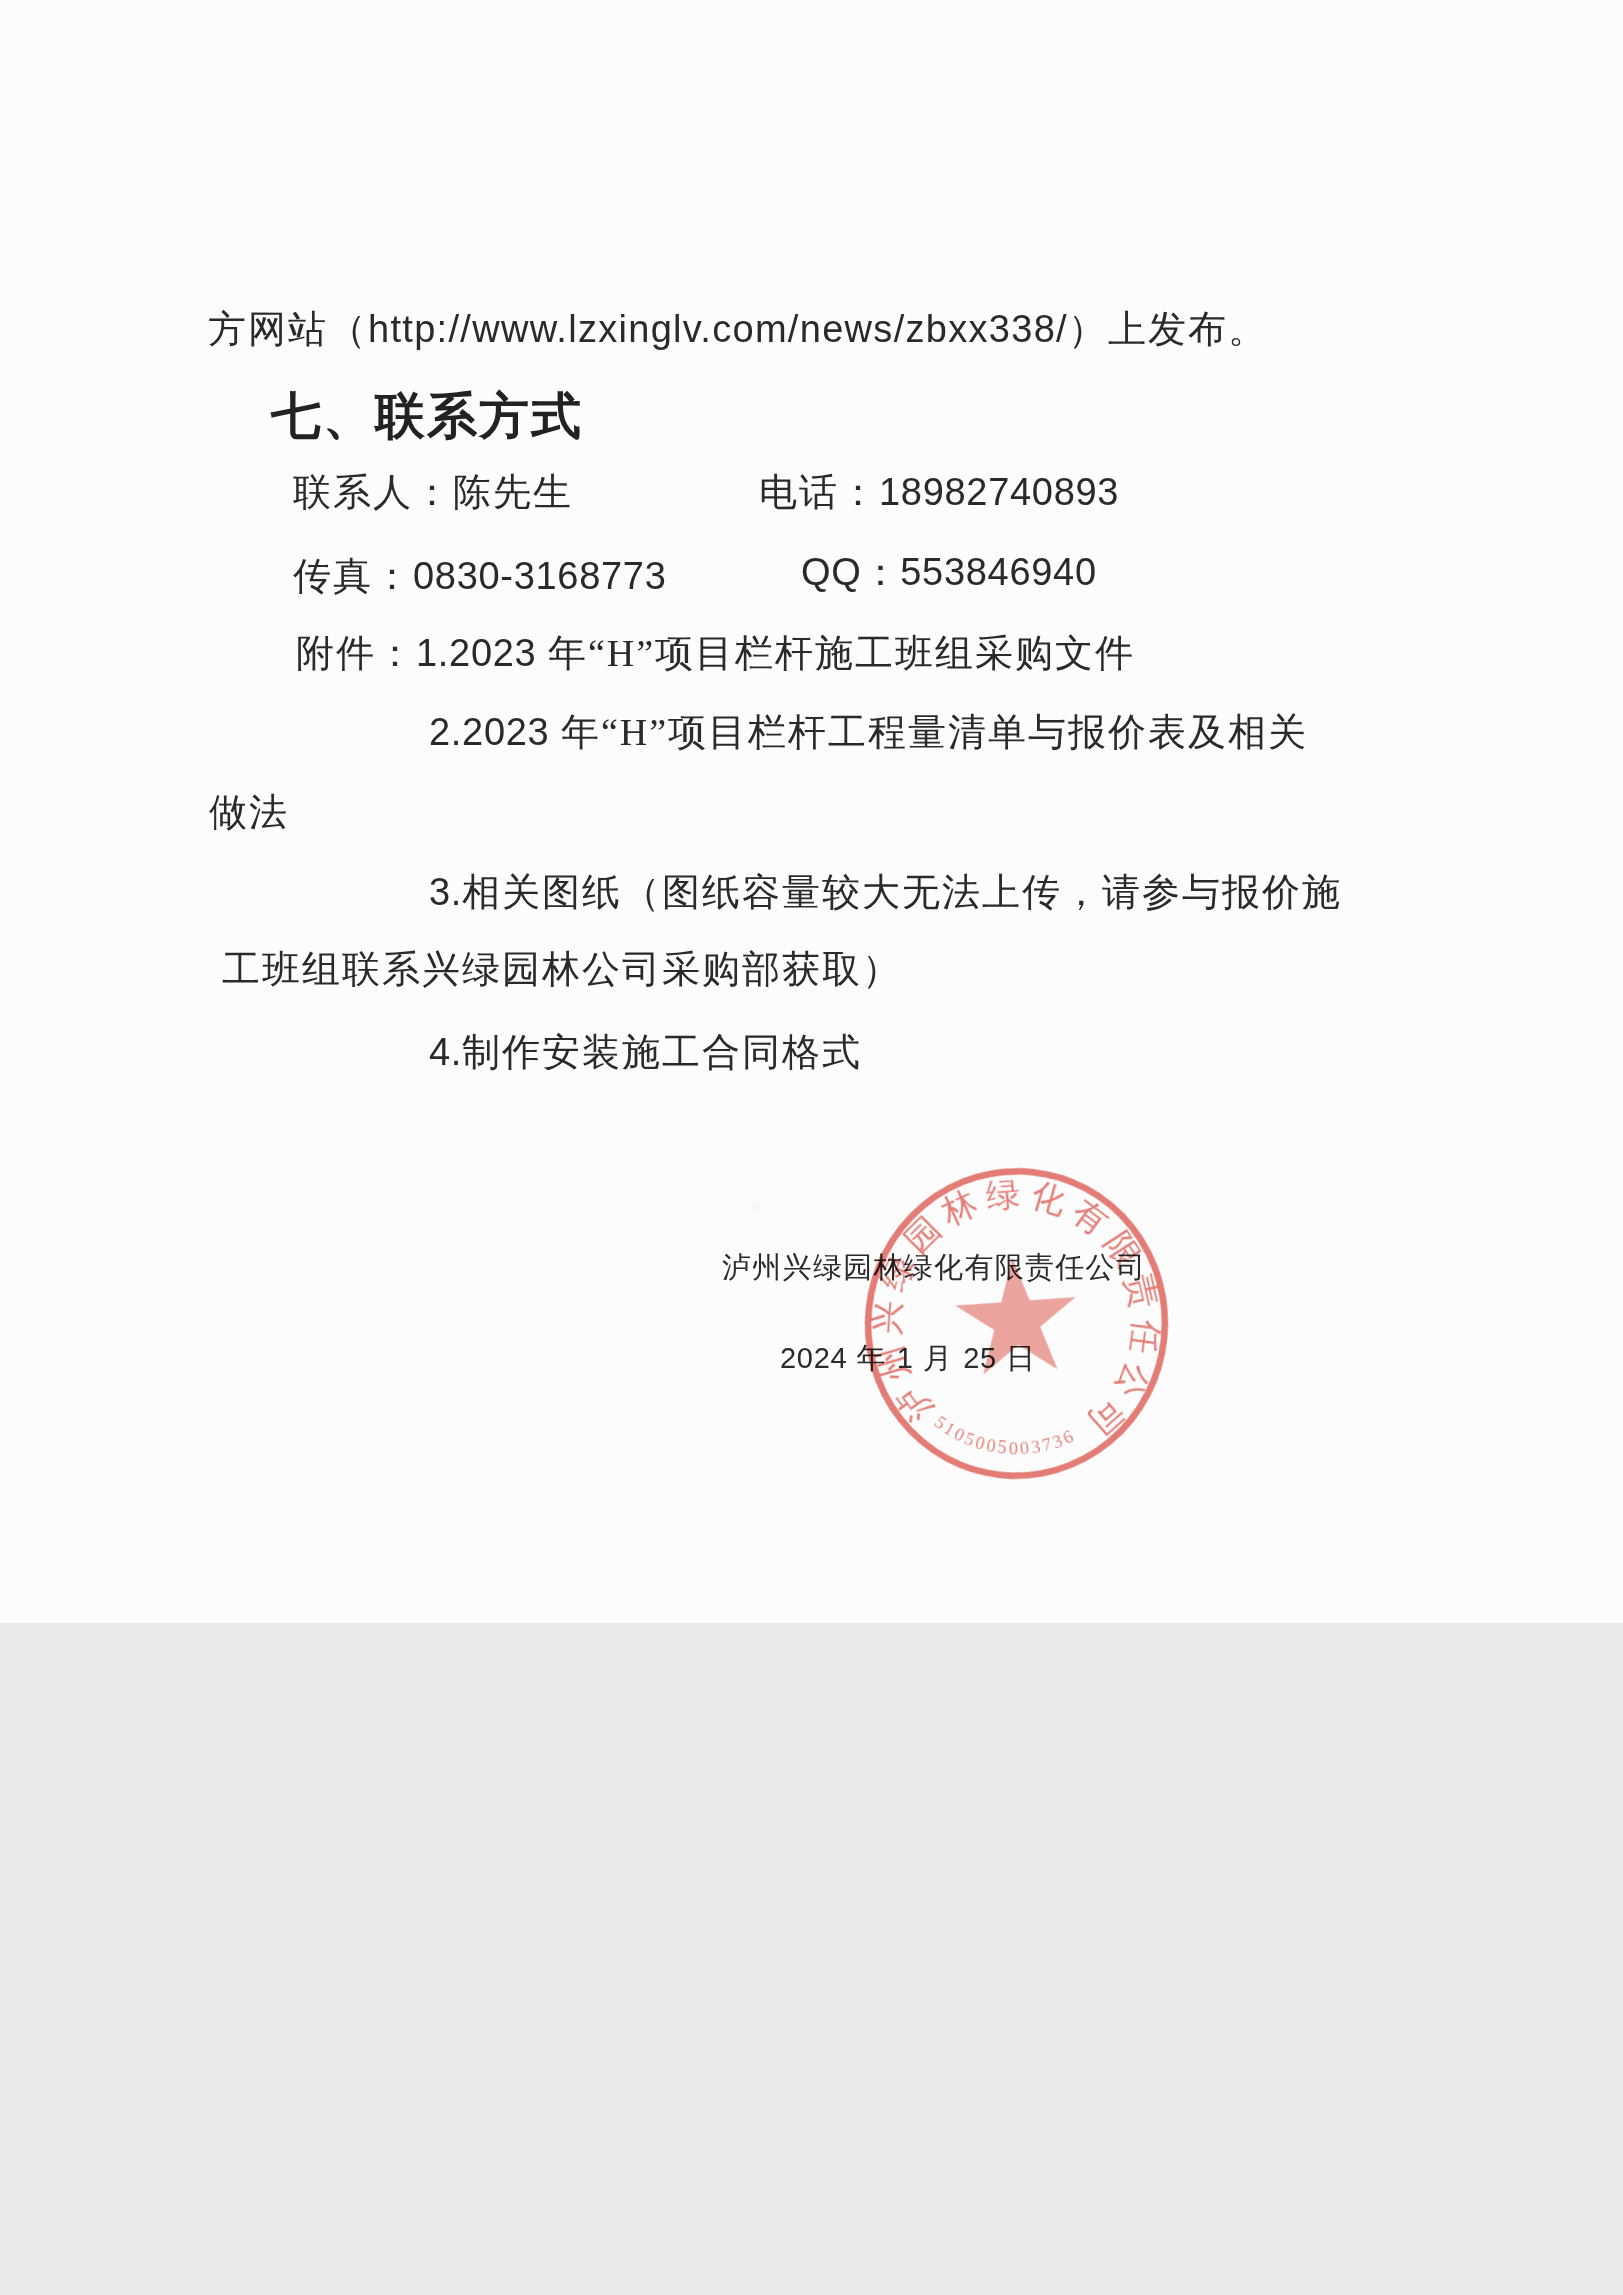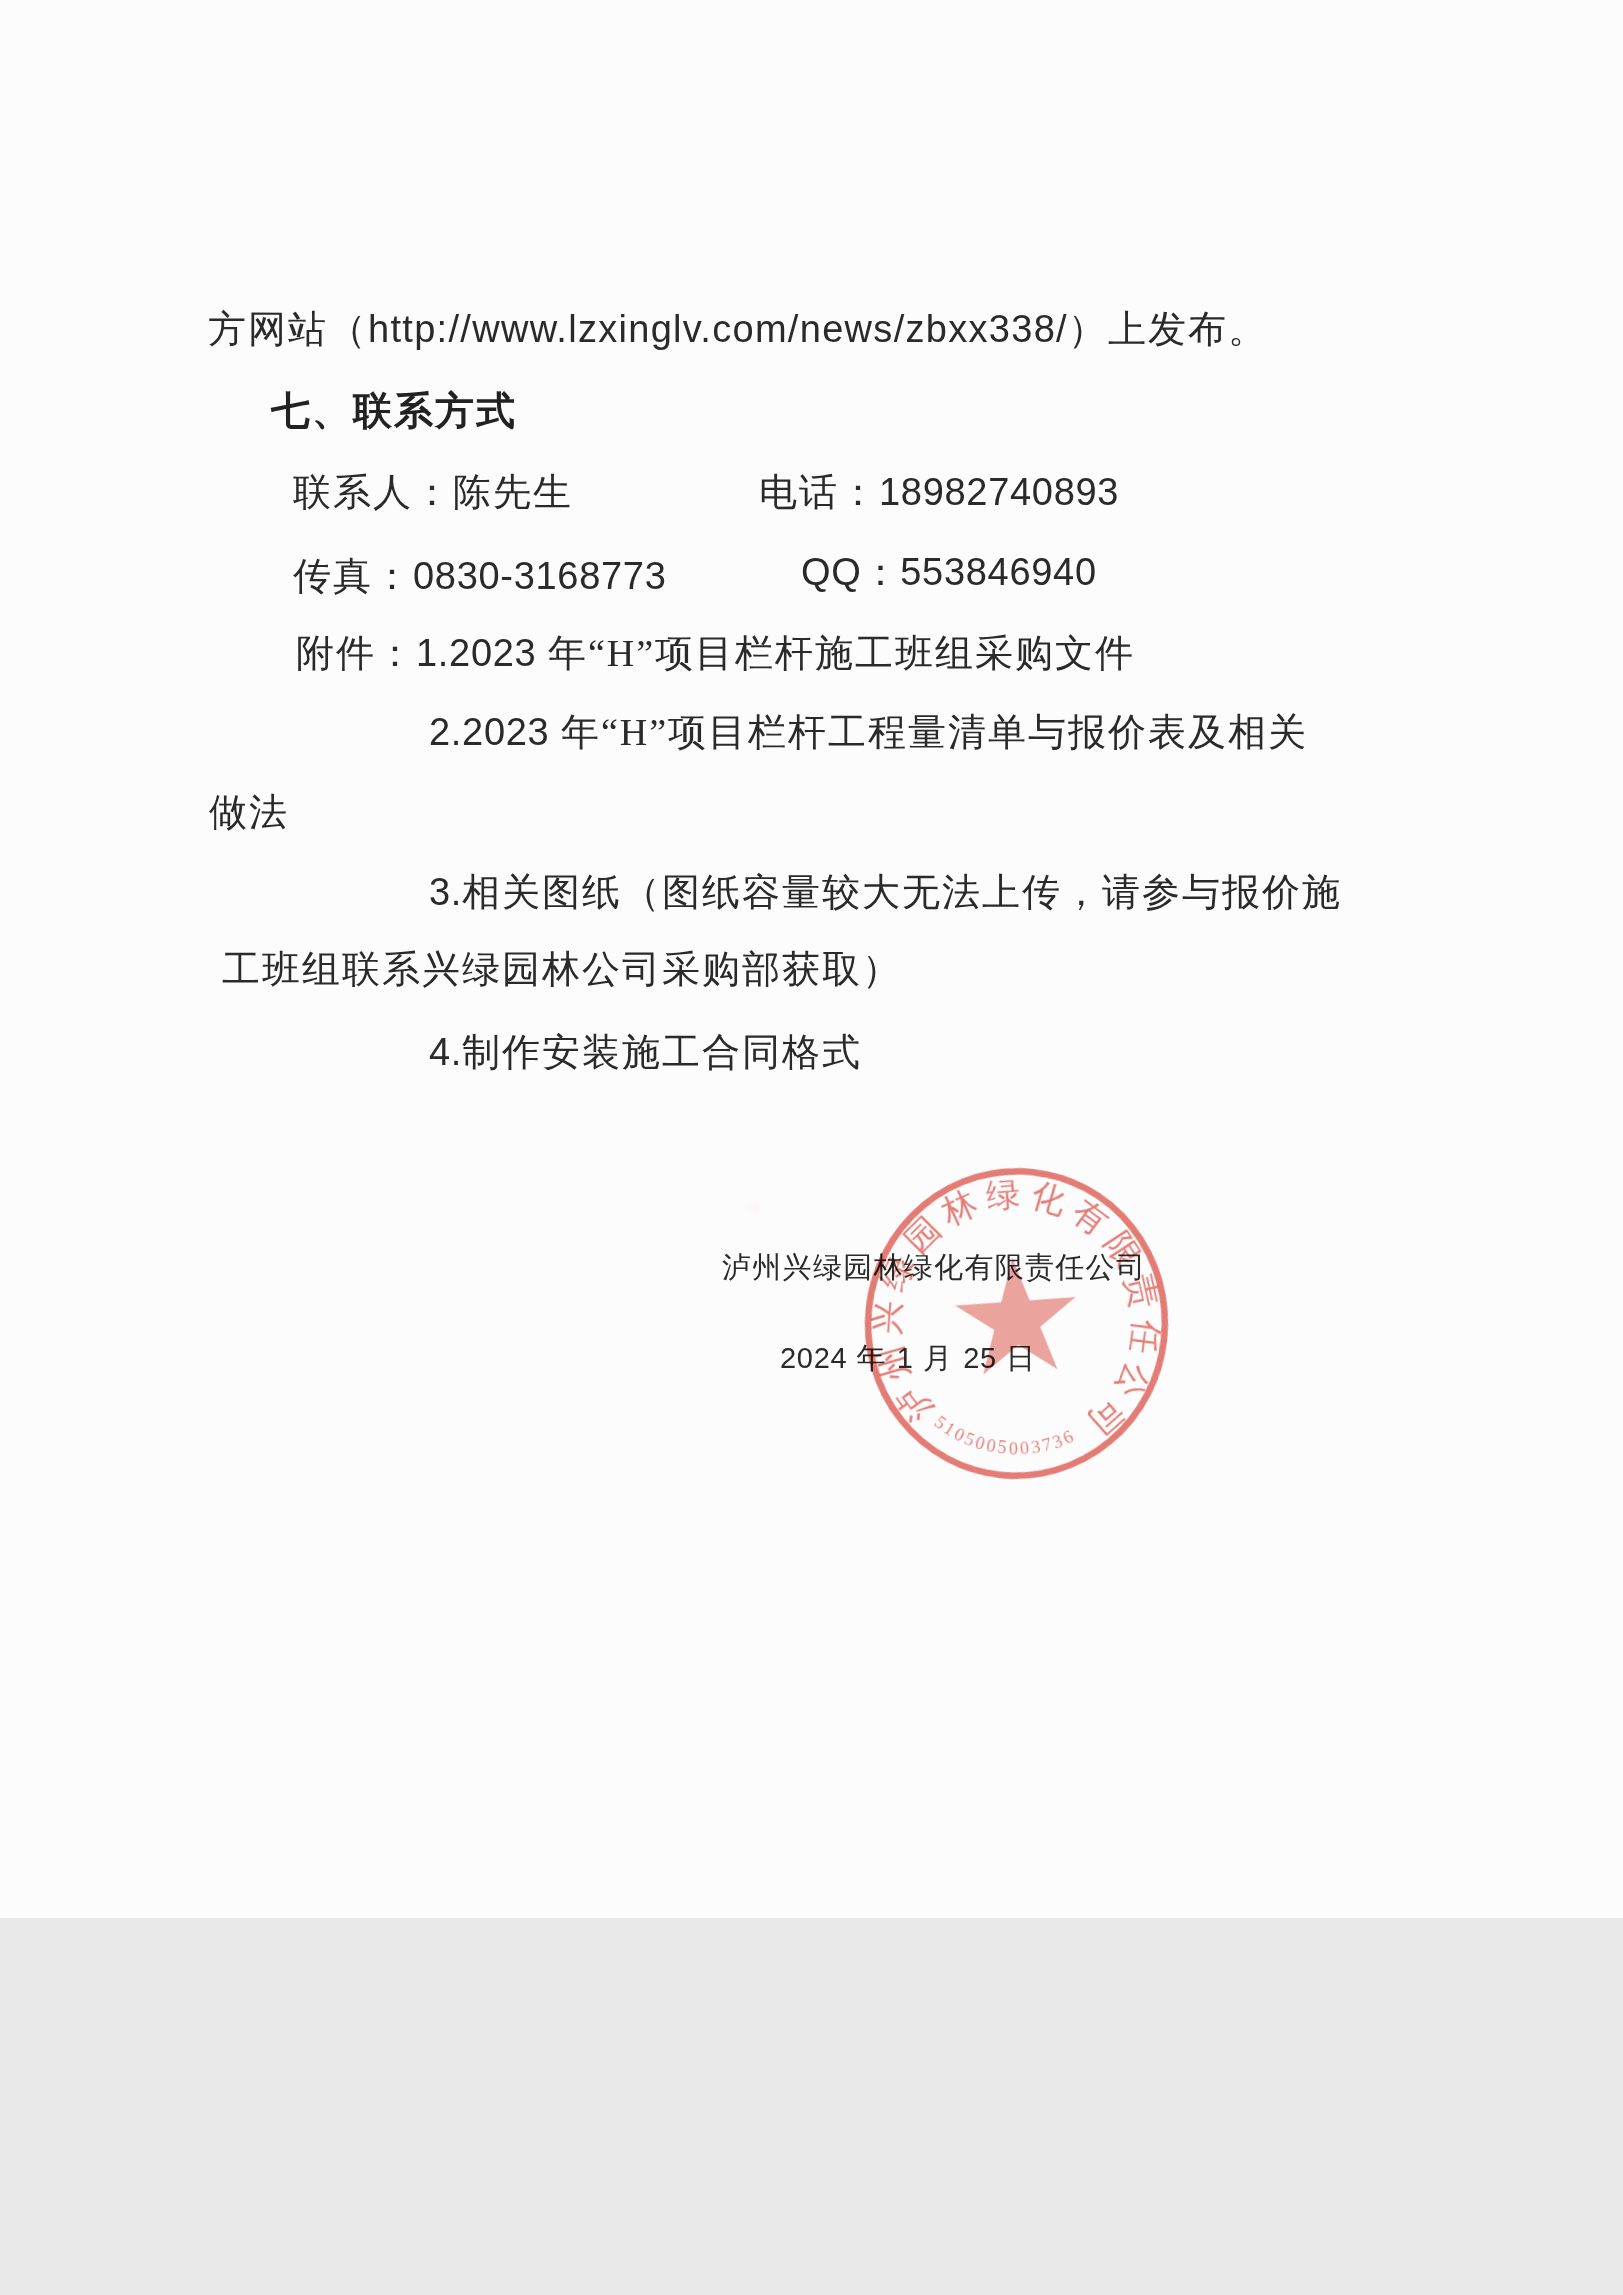--- a/index.html
+++ b/index.html
@@ -1,34 +1,34 @@
 <!DOCTYPE html>
 <html style="font-size:10.5px"><head>
 <meta charset="utf-8">
 <style>
   html,body{margin:0;padding:0;background:#e9e9e9;}
   .page{
     position:relative;
-    width:1623px;height:1918px;
+    width:1623px;height:1623px;
     background:#fcfcfc;
     overflow:hidden;
     font-family:"Liberation Serif","DejaVu Serif",serif;
   }
   .tline{
     position:absolute;
     white-space:nowrap;
     color:#2a2a2a;
     font-size:38px;
     line-height:1;
     z-index:2;
   }
   .cjk{font-family:"Liberation Serif","DejaVu Serif",serif;letter-spacing:2px;}
   .lat{font-family:"Liberation Sans","DejaVu Sans",sans-serif;letter-spacing:0.7px;}
   .url{letter-spacing:1.3px;}
-  .heading{font-weight:700;font-size:39px;color:#222;}
+  .heading{font-weight:700;font-size:50px;color:#222;}
   .sig{font-size:29px;}
   .company{letter-spacing:1.3px;}
   .pagenum{
     position:absolute;left:810px;top:2101px;
     font-size:27.5px;color:#333;
     font-family:"Liberation Sans","DejaVu Sans",sans-serif;
     z-index:2;
   }
   .stamp{
     position:absolute;left:859px;top:1162px;

